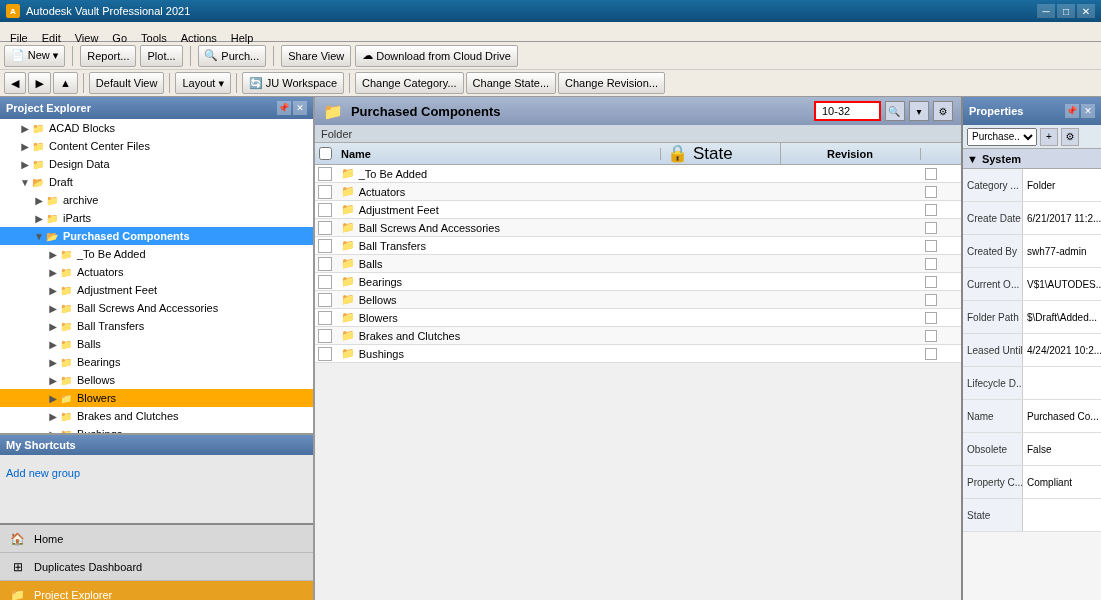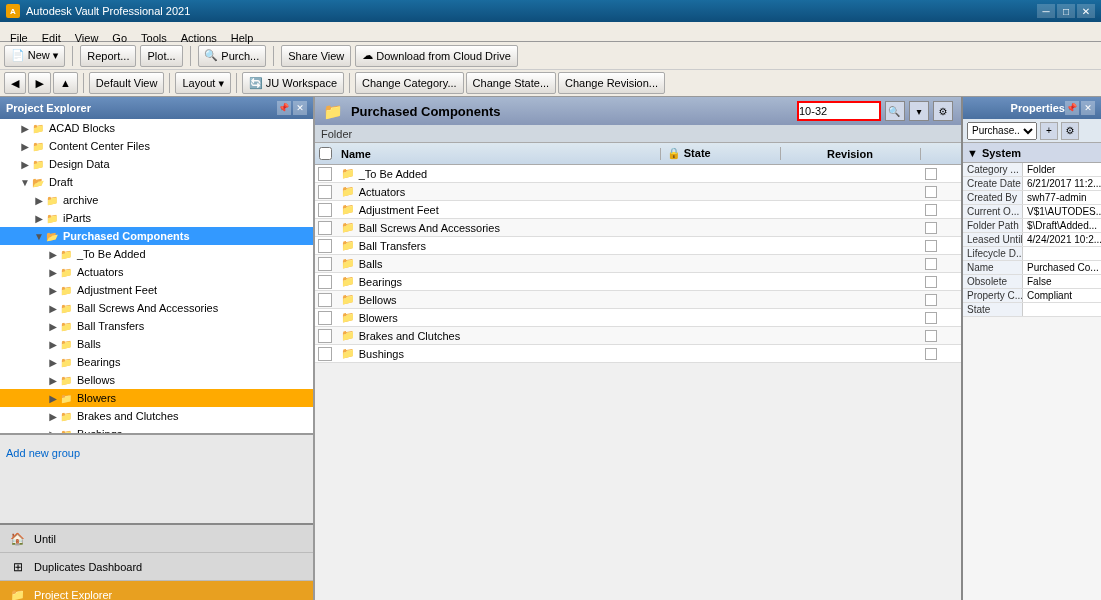--- a/index.html
+++ b/index.html
@@ -51,52 +51,52 @@
     .bottom-nav { border-top: 2px solid #888; }
     .nav-item { height: 28px; display: flex; align-items: center; padding: 0 10px; gap: 8px; cursor: pointer; font-size: 11px; background: #d8d8d8; border-bottom: 1px solid #bbb; }
     .nav-item.active { background: #e8a020; color: white; }
     .nav-icon { width: 16px; height: 16px; display: inline-flex; align-items: center; justify-content: center; font-size: 12px; }
 
     
     .center-panel { flex: 1; background: #e8e8e8; display: flex; flex-direction: column; overflow: hidden; }
     .center-header { height: 28px; background: linear-gradient(to bottom, #a8b8d0, #8898b8); display: flex; align-items: center; padding: 0 8px; gap: 8px; }
     .center-title { font-size: 13px; font-weight: bold; color: #000; }
     .center-search { display: flex; align-items: center; gap: 4px; margin-left: auto; }
-    .search-box { border: 2px solid #ff0000; padding: 2px 0; font-size: 11px; width: 84px; background: white; }
+    .search-box { border: 2px solid #ff0000; padding: 2px 6px; font-size: 11px; width: 67px; background: white; }
     .search-btn { width: 20px; height: 20px; background: #d0d8e8; border: 1px solid #888; cursor: pointer; display: flex; align-items: center; justify-content: center; font-size: 10px; }
 
     .folder-path { height: 18px; background: #d0d8e0; display: flex; align-items: center; padding: 0 6px; font-size: 11px; color: #333; border-bottom: 1px solid #aaa; }
 
     .column-header { height: 22px; background: linear-gradient(to bottom, #dde8f0, #c8d8e8); display: flex; align-items: center; border-bottom: 1px solid #aaa; }
     .col-check { width: 20px; display: flex; align-items: center; justify-content: center; }
     .col-name { flex: 1; padding: 0 6px; font-size: 11px; font-weight: bold; border-right: 1px solid #aaa; }
-    .col-state { width: 120px; padding: 0 6px; font-size: 11px; font-weight: bold; border-right: 1px solid #aaa; }
+    .col-state { width: 120px; padding: 0 6px; font-size: 17px; font-weight: normal; border-right: 1px solid #aaa; }
     .col-revision { width: 100px; padding: 0 6px; font-size: 11px; font-weight: bold; border-right: 1px solid #aaa; margin-left: 40px; }
     .col-actions { width: 40px; }
 
     .file-list { flex: 1; overflow-y: auto; background: #f0f0f0; }
     .file-row { height: 18px; display: flex; align-items: center; border-bottom: 1px solid #ddd; background: white; }
     .file-row:nth-child(even) { background: #f8f8f8; }
     .file-col-check { width: 20px; display: flex; align-items: center; justify-content: center; }
     .file-col-name { flex: 1; padding: 0 6px; font-size: 11px; display: flex; align-items: center; gap: 4px; }
     .file-col-state { width: 120px; padding: 0 6px; font-size: 11px; }
     .file-col-revision { width: 100px; padding: 0 6px; font-size: 11px; }
     .file-col-cb { width: 20px; display: flex; align-items: center; justify-content: center; }
     .file-col-lock { width: 20px; display: flex; align-items: center; justify-content: center; }
     .file-icon { color: #e8c050; font-size: 11px; }
     .checkbox-cell { width: 14px; height: 14px; border: 1px solid #aaa; background: white; }
 
     
     .right-panel { width: 140px; min-width: 140px; background: #f5f5f5; border-left: 2px solid #888; display: flex; flex-direction: column; }
-    .right-header { height: 22px; background: linear-gradient(to bottom, #6a8fbe, #4a70a0); color: white; font-size: 11px; font-weight: bold; display: flex; align-items: center; padding: 0 6px; justify-content: flex-end; }
+    .right-header { height: 28px; background: linear-gradient(to bottom, #6a8fbe, #4a70a0); color: white; font-size: 11px; font-weight: bold; display: flex; align-items: center; padding: 0 6px; justify-content: space-between; }
     .right-toolbar { height: 24px; background: #e0e8f0; border-bottom: 1px solid #aaa; display: flex; align-items: center; padding: 0 4px; gap: 3px; }
     .right-tool-btn { width: 18px; height: 18px; background: #d0d8e8; border: 1px solid #aaa; cursor: pointer; display: flex; align-items: center; justify-content: center; font-size: 10px; }
     .prop-section { background: #d0d8e8; height: 20px; display: flex; align-items: center; padding: 0 4px; font-size: 11px; font-weight: bold; border-bottom: 1px solid #aaa; gap: 4px; }
     .prop-table { width: 100%; }
-    .prop-row { display: flex; height: 14px; border-bottom: 1px solid #ddd; }
+    .prop-row { display: flex; height: 33px; border-bottom: 1px solid #ddd; }
     .prop-key { width: 60px; padding: 0 4px; font-size: 10px; color: #333; background: #eef2f8; border-right: 1px solid #ccc; display: flex; align-items: center; overflow: hidden; white-space: nowrap; }
     .prop-val { flex: 1; padding: 0 4px; font-size: 10px; color: #000; background: white; display: flex; align-items: center; overflow: hidden; white-space: nowrap; }
   </style>
 </head>
 <body>
 
 <div class="title-bar">
   <div class="title-bar-left">
     <div class="title-bar-icon">A</div>
     <span>Autodesk Vault Professional 2021</span>
@@ -292,28 +292,31 @@
         </div>
         <div class="tree-item">
           <span class="tree-indent" style="width: 42px;"></span>
           <span class="tree-expander">▶</span>
           <span class="tree-icon folder-icon">📁</span>
           <span>Bushings</span>
         </div>
       </div>
 
     <div class="shortcuts-area">
+      <div class="shortcuts-header">
+        <span>My Shortcuts</span>
+      </div>
       <div class="shortcuts-content"></div>
       <a class="add-group-link">Add new group</a>
     </div>
 
     <div class="bottom-nav">
       <div class="nav-item">
         <span class="nav-icon">🏠</span>
-        <span>Until</span>
+        <span>Home</span>
       </div>
       <div class="nav-item">
         <span class="nav-icon">⊞</span>
         <span>Duplicates Dashboard</span>
       </div>
       <div class="nav-item active">
         <span class="nav-icon">📁</span>
         <span>Project Explorer</span>
       </div>
     </div>

